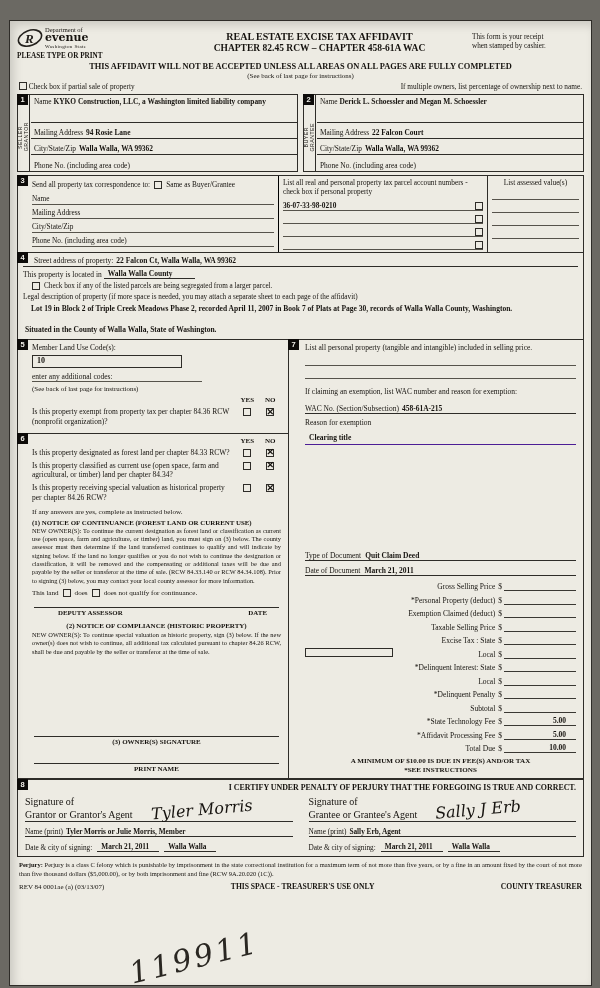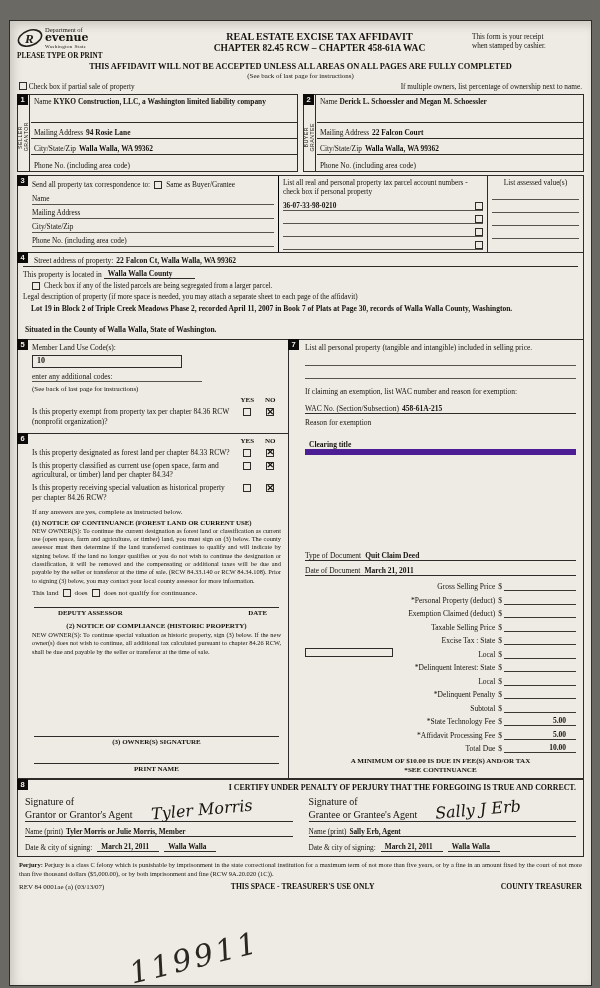--- a/index.html
+++ b/index.html
@@ -101,21 +101,21 @@
   .sig2 { border-bottom: 1px solid #2e2c28; height: 22px; margin: 0 2px; }
   .centerlbl { font-size: 7px; font-weight: bold; text-align: center; padding-top: 1px; }
 
   
   .sec7 { position: relative; padding: 3px 7px 4px 16px; font-size: 7.5px; height: 100%;
           display: flex; flex-direction: column; }
   .bl { border-bottom: 1px solid #56534b; height: 13px; }
   .wacrow { display: flex; gap: 3px; align-items: flex-end; border-bottom: 1px solid #2e2c28;
             min-height: 13px; margin-top: 4px; }
   .reasonlbl { margin-top: 4px; }
-  .reasonval { border-bottom: 6px solid #4c1d95; min-height: 12px; font-weight: bold; padding-left: 4px; margin-top: 13px; }
+  .reasonval { border-bottom: 1px solid #4c1d95; min-height: 12px; font-weight: bold; padding-left: 4px; margin-top: 6px; }
   .docrow { display: flex; gap: 4px; align-items: flex-end; border-bottom: 1px solid #2e2c28;
             min-height: 13px; margin-top: 2px; }
   .feerow { display: flex; align-items: flex-end; min-height: 13.5px; }
   .feelbl { margin-left: auto; white-space: nowrap; }
   .dol { margin: 0 2px 0 3px; }
   .feeval { width: 72px; border-bottom: 1px solid #3a3833; text-align: right; font-weight: bold;
             padding-right: 10px; min-height: 10px; }
   .tbox { width: 88px; height: 9px; border: 1px solid #2e2c28; align-self: center; }
   .minnote { font-weight: bold; font-size: 7.1px; text-align: center; margin-top: 4px; }
   .grow { flex: 1; min-height: 8px; }
@@ -458,21 +458,21 @@
           <span class="feelbl">*Affidavit Processing Fee</span>
           <span class="dol">$</span>
           <span class="feeval">5.00</span>
         </div>
         <div class="feerow">
           <span class="feelbl">Total Due</span>
           <span class="dol">$</span>
           <span class="feeval">10.00</span>
         </div>
         <div class="minnote">A MINIMUM OF $10.00 IS DUE IN FEE(S) AND/OR TAX</div>
-        <div class="minnote" style="margin-top:1px">*SEE CONTINUANCE</div>
+        <div class="minnote" style="margin-top:1px">*SEE INSTRUCTIONS</div>
       </div>
     </div>
   </div>
 
   <div class="sec8">
     <div class="numbox">8</div>
     <div class="certify">I CERTIFY UNDER PENALTY OF PERJURY THAT THE FOREGOING IS TRUE AND CORRECT.</div>
     <div class="sigrow">
       <div class="sigcol">
         <div class="sigtop">

